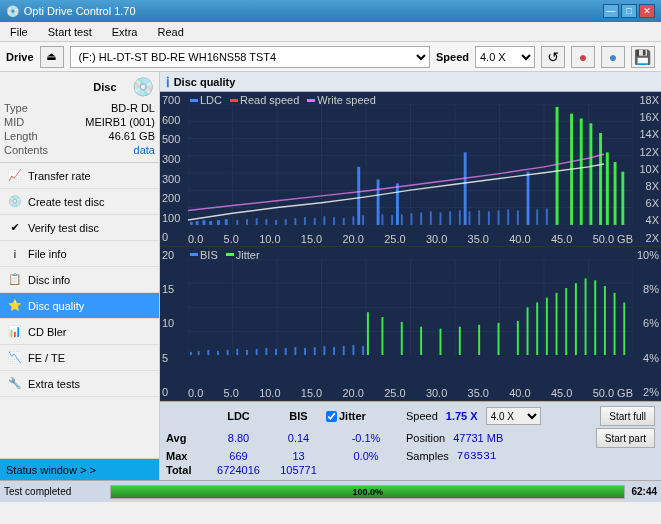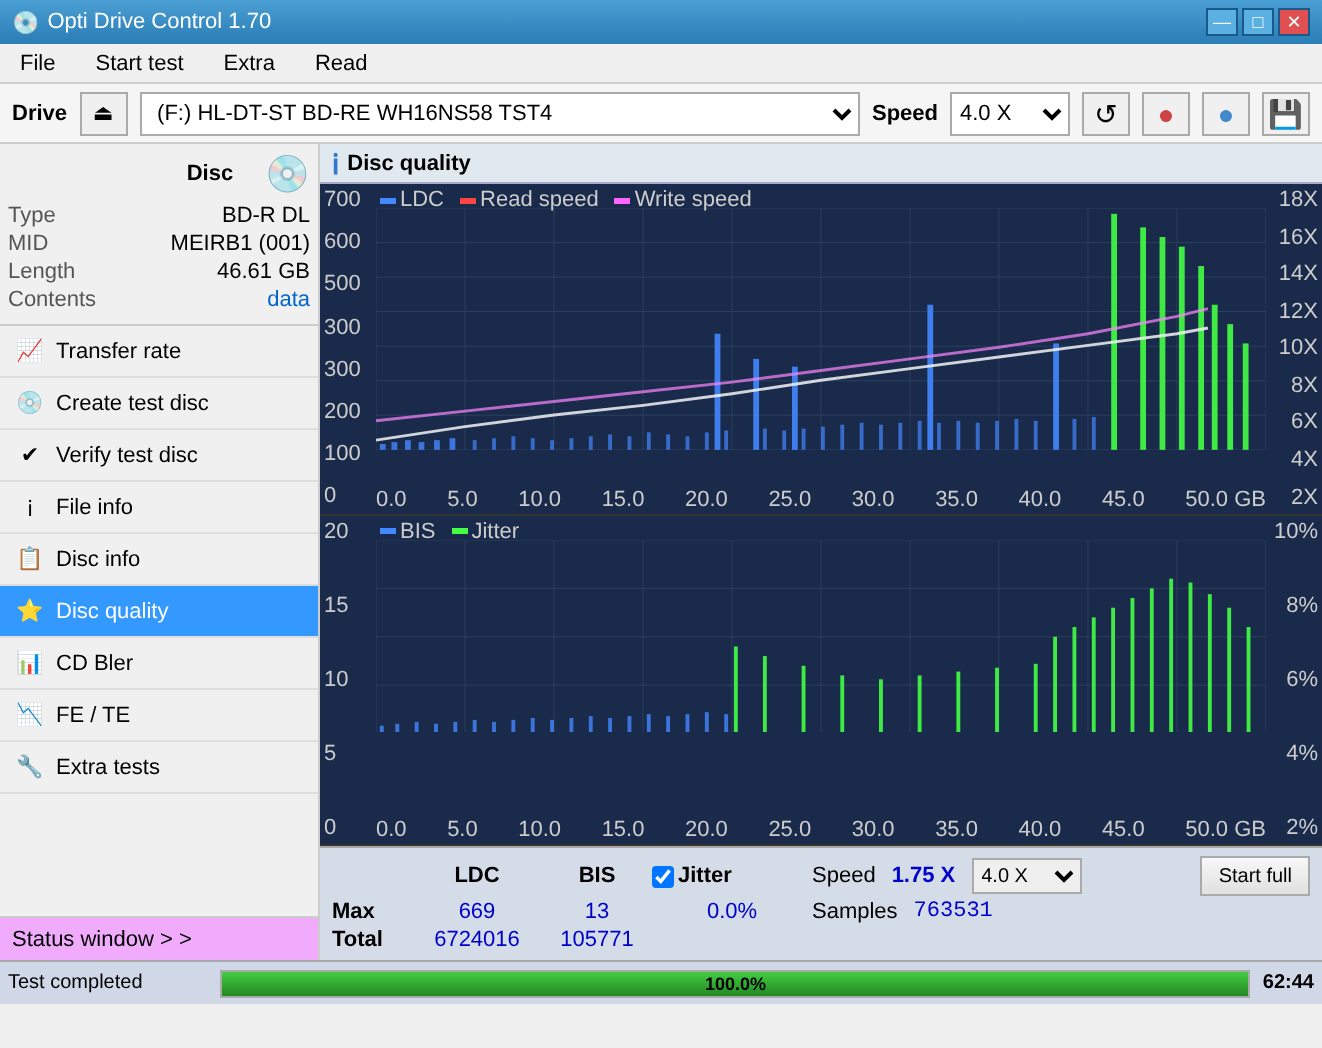--- a/index.html
+++ b/index.html
@@ -159,21 +159,21 @@
       font-size: 11px;
     }
     .sidebar-item.active { background: #3399ff; color: white; }
     .sidebar-item-icon { width: 14px; height: 14px; display: flex; align-items: center; justify-content: center; }
     
     .sidebar-status {
       height: 22px;
       display: flex;
       align-items: center;
       padding: 0 6px;
-      background: #f0abfc;
+      background: #0ea5e9;
       border-top: 1px solid #ccc;
       cursor: pointer;
       font-size: 10px;
       gap: 4px;
     }
     
     
     .content {
       flex: 1;
       display: flex;
@@ -704,20 +704,31 @@
         <div style="flex:1; display:flex; gap:8px; align-items:center; font-size:10px;">
           <span>Speed</span>
           <span style="color:#0000cc; font-weight:bold;">1.75 X</span>
           <select style="font-size:10px; height:18px; width:55px; border:1px solid #aaa;">
             <option>4.0 X</option>
           </select>
         </div>
         <button class="btn-start">Start full</button>
       </div>
 
+      <div style="display:flex; align-items:center; margin-bottom:2px; font-size:10px;">
+        <div style="width:40px; font-weight:bold;">Avg</div>
+        <div style="width:65px; text-align:center; color:#0000cc;">8.80</div>
+        <div style="width:55px; text-align:center; color:#0000cc;">0.14</div>
+        <div style="width:80px; text-align:center; color:#0000cc;">-0.1%</div>
+        <div style="flex:1; display:flex; gap:8px; align-items:center; font-size:10px;">
+          <span>Position</span>
+          <span style="color:#0000cc;">47731 MB</span>
+        </div>
+        <button class="btn-start">Start part</button>
+      </div>
 
       <div style="display:flex; align-items:center; margin-bottom:2px; font-size:10px;">
         <div style="width:40px; font-weight:bold;">Max</div>
         <div style="width:65px; text-align:center; color:#0000cc;">669</div>
         <div style="width:55px; text-align:center; color:#0000cc;">13</div>
         <div style="width:80px; text-align:center; color:#0000cc;">0.0%</div>
         <div style="flex:1; display:flex; gap:8px; align-items:flex-end; font-size:10px;">
           <span>Samples</span>
           <span style="color:#0000cc;font-family:Liberation Mono, monospace;">763531</span>
         </div>

